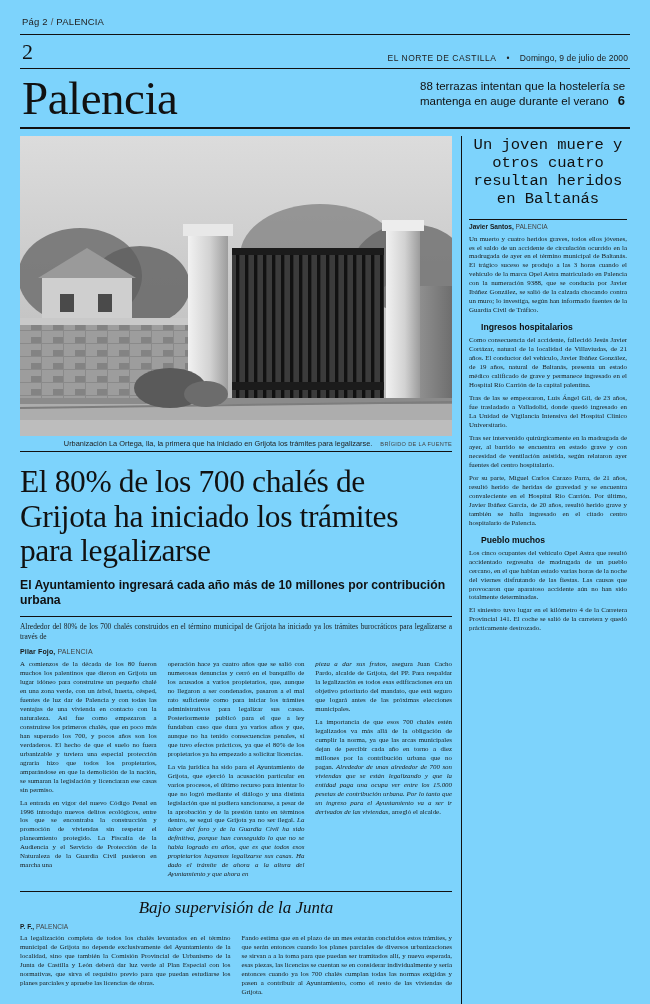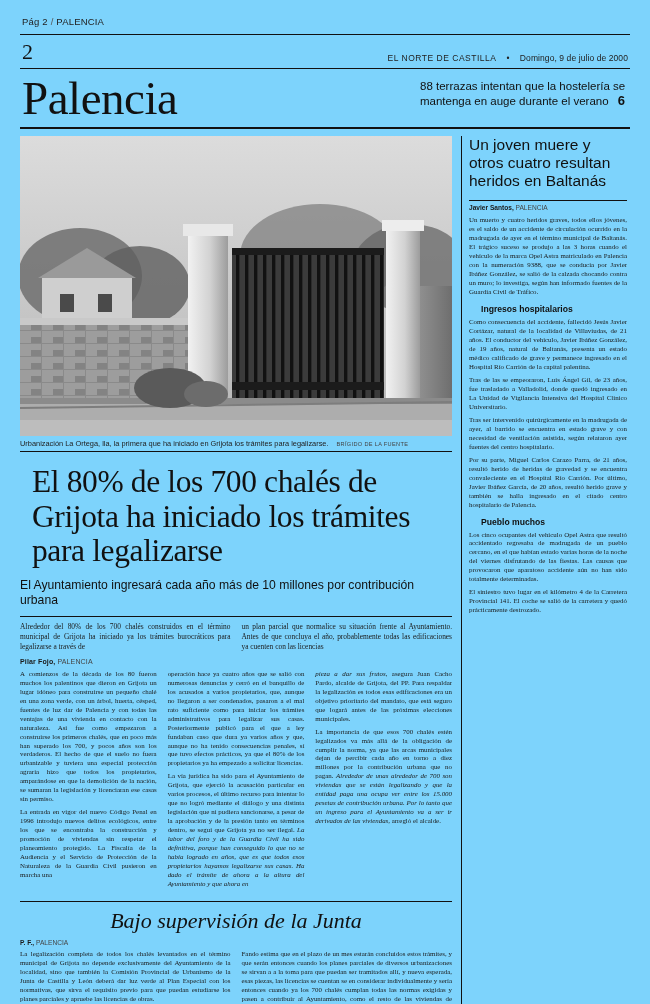--- a/index.html
+++ b/index.html
@@ -106,49 +106,50 @@
     overflow:hidden;
     background:#9a9a9a;
   }
   .photo-box svg{display:block;}
   .photo-caption{
     font-family:"Liberation Sans", sans-serif;
     font-size:7.4px;
     color:#222;
     padding:3px 0 0 0;
     display:flex;
-    justify-content:flex-start;
+    justify-content:flex-end;
     align-items:baseline;
     border-bottom:1px solid #111;
     padding-bottom:3px;
   }
   .photo-credit{
     font-size:5.6px;
     letter-spacing:.06em;
     color:#444;
     white-space:nowrap;
     padding-left:8px;
   }
 
   
   h1.headline{
     font-family:"Liberation Serif", serif;
     font-weight:400;
     font-size:31.5px;
     line-height:1.1;
     letter-spacing:-0.012em;
-    margin:13px 0 9px 12px;
+    margin:13px 0 9px 0;
     color:#111;
   }
   .subhead{
     font-family:"Liberation Sans", sans-serif;
     font-size:12.2px;
     line-height:1.25;
     color:#111;
     margin:0 0 8px 0;
+    font-weight:bold;
   }
   .rule-thin{border-top:1px solid #111;margin:6px 0 5px 0;}
 
   
   .lead-cols{
     display:flex;gap:11px;
     font-family:"Liberation Serif", serif;
     font-size:7.4px;
     line-height:1.32;
     text-align:justify;
@@ -183,21 +184,21 @@
     margin-top:8px;
     border-top:1px solid #111;
     border-bottom:1px solid #111;
     padding:6px 0 6px 0;
     width:432px;
   }
   .subbox h2{
     font-family:"Liberation Serif", serif;
     font-style:italic;
     font-weight:400;
-    font-size:22px;
+    font-size:17px;
     text-align:center;
     margin:0 0 5px 0;
     color:#111;
   }
   .subbox .sb-byline{
     font-family:"Liberation Sans", sans-serif;
     font-size:6.6px;
     font-weight:bold;
     margin:0 0 4px 0;
   }
@@ -207,26 +208,27 @@
     font-family:"Liberation Serif", serif;
     font-size:6.9px;
     line-height:1.3;
     text-align:justify;
   }
   .sub-cols > div{flex:1;}
   .sub-cols p{margin:0 0 4px 0;}
 
   
   .rail-head{
-    font-family:Liberation Sans, sans-serif;
+    font-family:Liberation Mono, monospace;
     font-size:15.5px;
     line-height:1.17;
     color:#111;
     margin:0 0 9px 0;
     font-weight:400;
+    text-align:center;
   }
   .rail-byline{
     font-family:"Liberation Sans", sans-serif;
     font-size:6.6px;
     font-weight:bold;
     border-top:1px solid #111;
     padding-top:3px;
     margin:10px 0 5px 0;
   }
   .rail-byline .place{font-weight:normal;color:#444;}
@@ -348,21 +350,20 @@
         <span>Urbanización La Ortega, lla, la primera que ha iniciado en Grijota los trámites para legalizarse.</span>
         <span class="photo-credit">BRÍGIDO DE LA FUENTE</span>
       </div>
 
       <h1 class="headline">El 80% de los 700 chalés de Grijota ha iniciado los trámites para legalizarse</h1>
       <div class="subhead">El Ayuntamiento ingresará cada año más de 10 millones por contribución urbana</div>
       <div class="rule-thin"></div>
 
       <div class="lead-cols">
         <div>Alrededor del 80% de los 700 chalés construidos en el término municipal de Grijota ha iniciado ya los trámites burocráticos para legalizarse a través de</div>
-        <div>un plan parcial que normalice su situación frente al Ayuntamiento. Antes de que concluya el año, probablemente todas las edificaciones ya cuenten con las licencias</div>
       </div>
 
       <div class="byline">
         <span>Pilar Fojo,</span>
         <span class="place">PALENCIA</span>
       </div>
 
       <div class="story-cols">
         <div>
           <p>A comienzos de la década de los 80 fueron muchos los palentinos que dieron en Grijota un lugar idóneo para construirse un pequeño chalé en una zona verde, con un árbol, huerta, césped, fuentes de luz dar de Palencia y con todas las ventajas de una vivienda en contacto con la naturaleza. Así fue como empezaron a construirse los primeros chalés, que en poco más han superado los 700, y pocos años son los verdaderos. El hecho de que el suelo no fuera urbanizable y tuviera una especial protección agraria hizo que todos los propietarios, amparándose en que la demolición de la nación, se sumaran la legislación y licenciaran ese casas sin permiso.</p>

